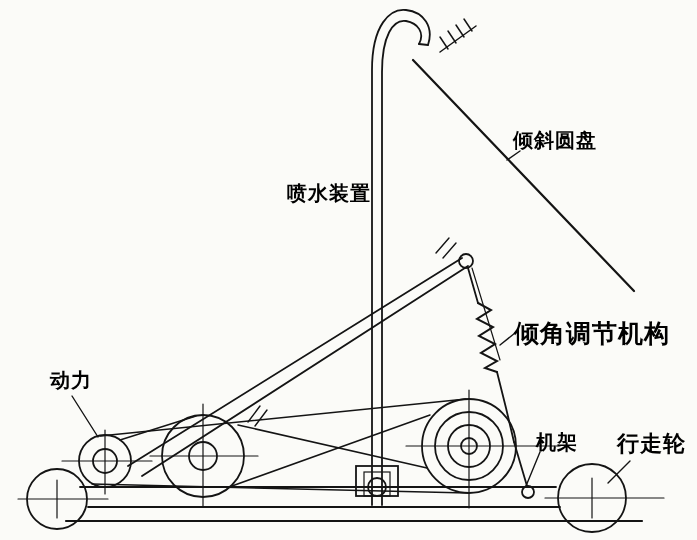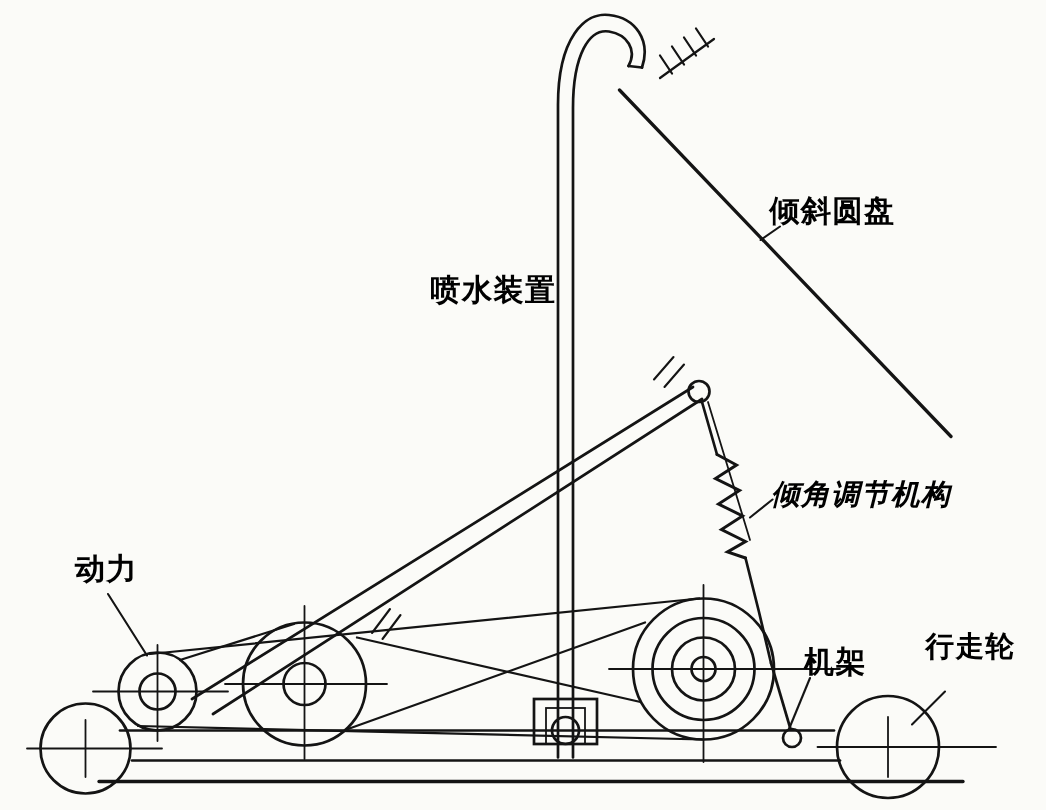--- a/index.html
+++ b/index.html
@@ -18,24 +18,24 @@
     position:absolute;
     font-weight:bold;
     font-size:20px;
     color:#000000;
     letter-spacing:1px;
     white-space:nowrap;
     line-height:1;
   }
   #lbl-spray   {left:243px;top:183px;margin-left:44px;}
   #lbl-disc    {left:513px;top:130px;}
-  #lbl-tilt    {left:514px;top:321px;font-size:19px;font-style:italic;}
+  #lbl-tilt    {left:514px;top:321px;font-size:25px;}
   #lbl-power   {left:50px; top:372px;font-family:Liberation Mono, monospace;}
   #lbl-frame   {left:536px;top:434px;font-family:Liberation Mono, monospace;}
-  #lbl-wheel   {left:617px;top:422px;font-size:19px;}
+  #lbl-wheel   {left:617px;top:433px;font-size:22px;}
 </style>
 </head>
 <body>
 
 <div class="stage">
 
   <svg width="697" height="540" viewBox="0 0 697 540" fill="none" stroke="#141414" stroke-width="1.8" stroke-linecap="round">
 
     <g>
       <path d="M80,487 H556"></path>

